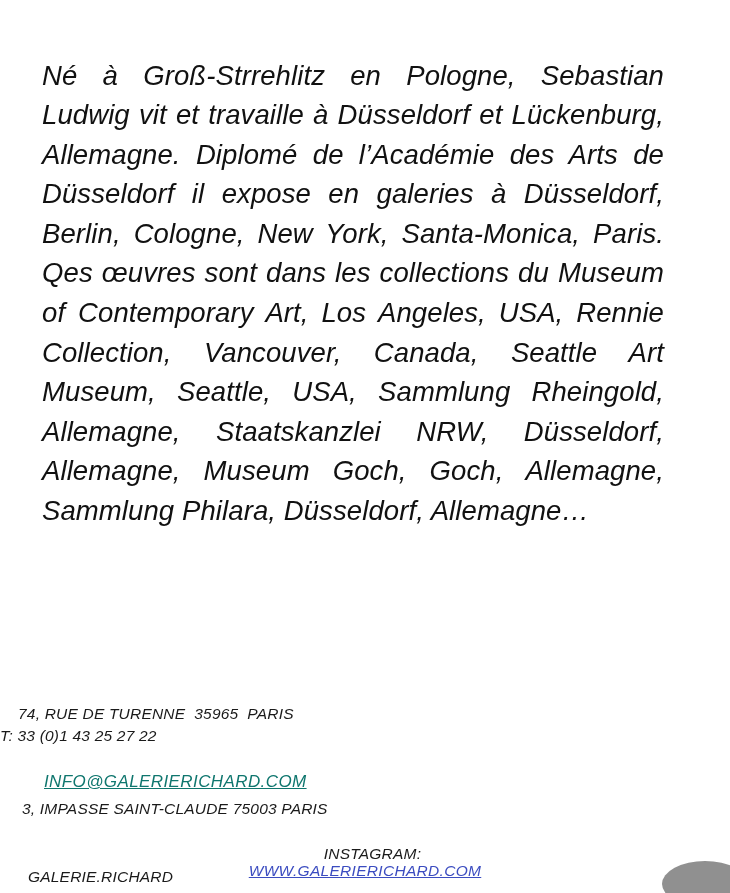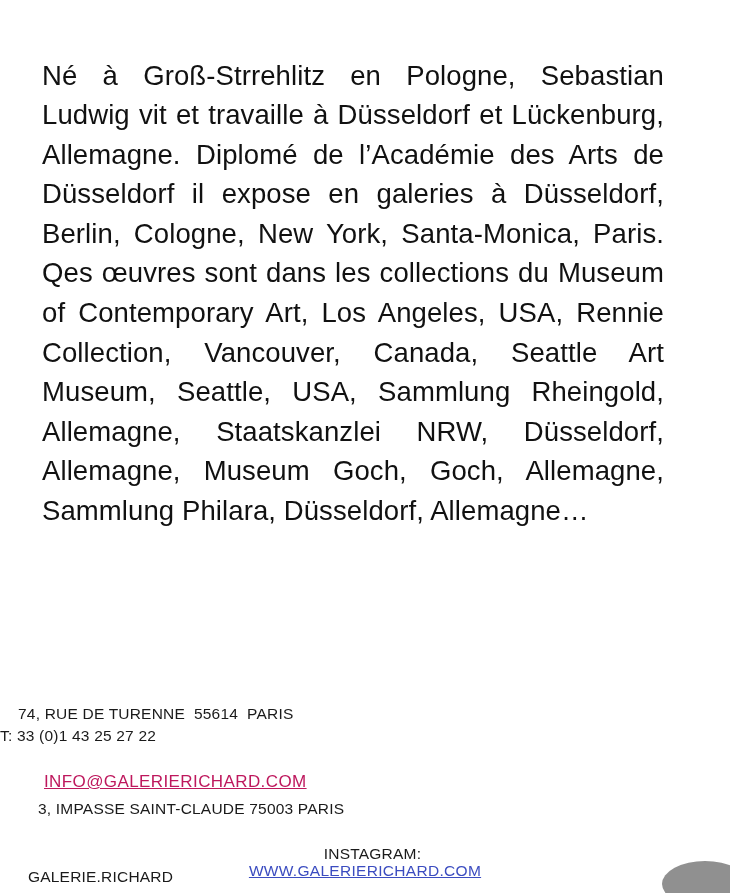--- a/index.html
+++ b/index.html
@@ -13,20 +13,21 @@
     position: relative;
     font-family: "Liberation Sans", sans-serif;
     color: #000000;
     overflow: hidden;
   }
 
   .page {
     position: absolute;
     inset: 0;
     background: #ffffff;
+    font-style: italic;
   }
 
   .bio {
     position: absolute;
     left: 42px;
     top: 28px;
     width: 622px;
     font-size: 27.5px;
     line-height: 39.6px;
     text-align: justify;
@@ -59,32 +60,31 @@
     width: 730px;
     text-align: left;
     letter-spacing: 0.2px;
   }
 
   .email {
     position: absolute;
     left: 44px;
     top: 72px;
     font-size: 17px;
-    color: #be185d;
+    color: #0f766e;
     text-decoration: underline;
     letter-spacing: 0.4px;
     cursor: pointer;
   }
 
   .addr2 {
     position: absolute;
     left: 22px;
     top: 100px;
     letter-spacing: 0.2px;
-    margin-left: 16px;
   }
 
   .website {
     position: absolute;
     left: 0;
     top: 122px;
     width: 730px;
     text-align: center;
     font-size: 15.5px;
     color: #3b4cc0;
@@ -126,21 +126,21 @@
 </style>
 </head>
 <body>
 
 <div class="page">
 
   <p class="bio">Né à Groß-Strrehlitz en Pologne, Sebastian Ludwig vit et travaille à Düsseldorf et Lückenburg, Allemagne. Diplomé de l’Académie des Arts de Düsseldorf il expose en galeries à Düsseldorf, Berlin, Cologne, New York, Santa-Monica, Paris. Qes œuvres sont dans les collections  du Museum of Contemporary Art, Los Angeles, USA, Rennie Collection, Vancouver, Canada, Seattle Art Museum, Seattle, USA, Sammlung Rheingold, Allemagne, Staatskanzlei NRW, Düsseldorf, Allemagne, Museum Goch, Goch, Allemagne, Sammlung Philara, Düsseldorf, Allemagne…</p>
 
   <div class="footer">
 
-    <div class="addr1">74, RUE DE TURENNE  55614  PARIS</div>
+    <div class="addr1">74, RUE DE TURENNE  35965  PARIS</div>
 
     <div class="phone">T: 33 (0)1 43 25 27 22</div>
 
     <a class="email">INFO@GALERIERICHARD.COM  </a>
 
     <div class="addr2">3, IMPASSE SAINT-CLAUDE 75003 PARIS</div>
 
     <a class="website">WWW.GALERIERICHARD.COM</a>
 
     <div class="instagram-label">INSTAGRAM:</div>

